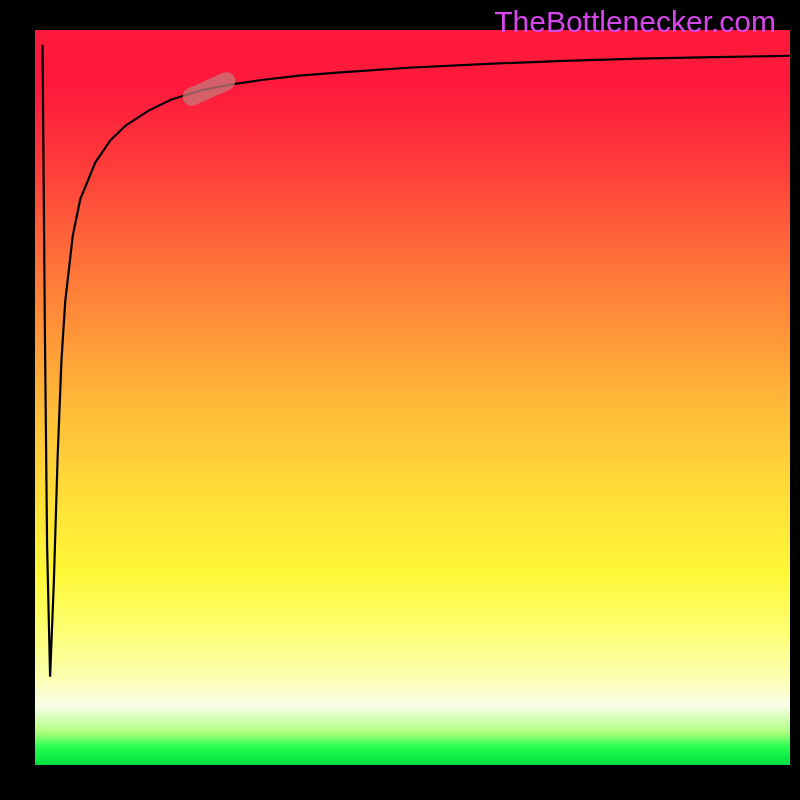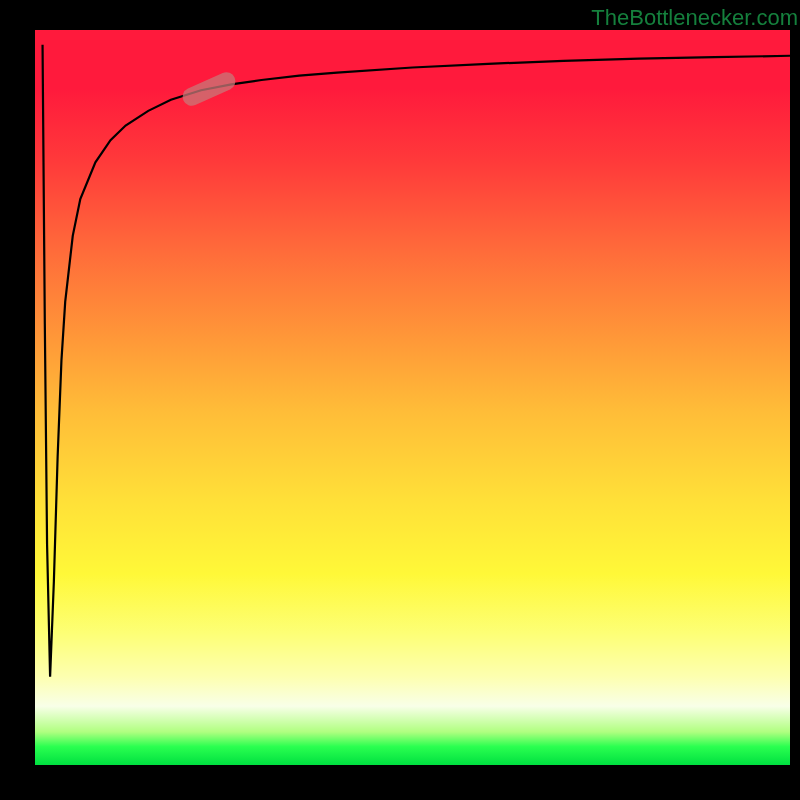--- a/index.html
+++ b/index.html
@@ -10,23 +10,23 @@
     body {
       width: 800px;
       height: 800px;
       background: #000;
       position: relative;
       font-family: Arial, sans-serif;
     }
     .watermark {
       position: absolute;
       top: 5px;
-      right: 2px;
-      color: #15803d;
-      font-size: 22px;
+      right: 24px;
+      color: #d946ef;
+      font-size: 30px;
       z-index: 10;
     }
     .plot-area {
       position: absolute;
       left: 35px;
       top: 30px;
       width: 755px;
       height: 735px;
       background: linear-gradient(to bottom,
         #ff1a3c 0%,

